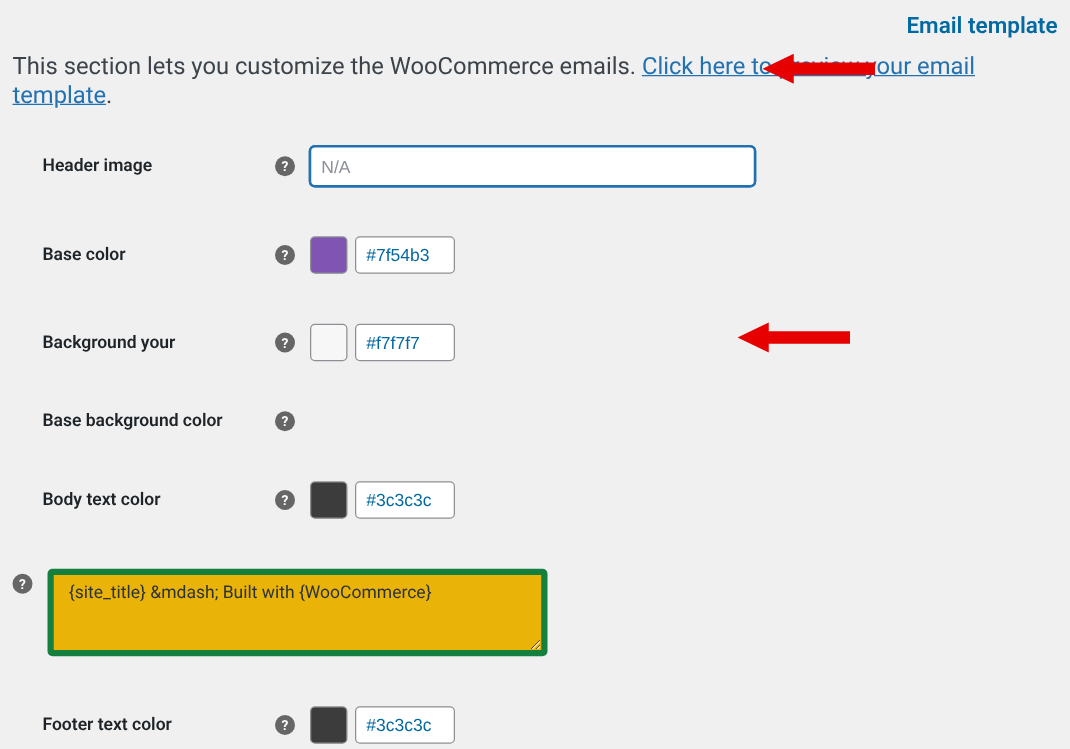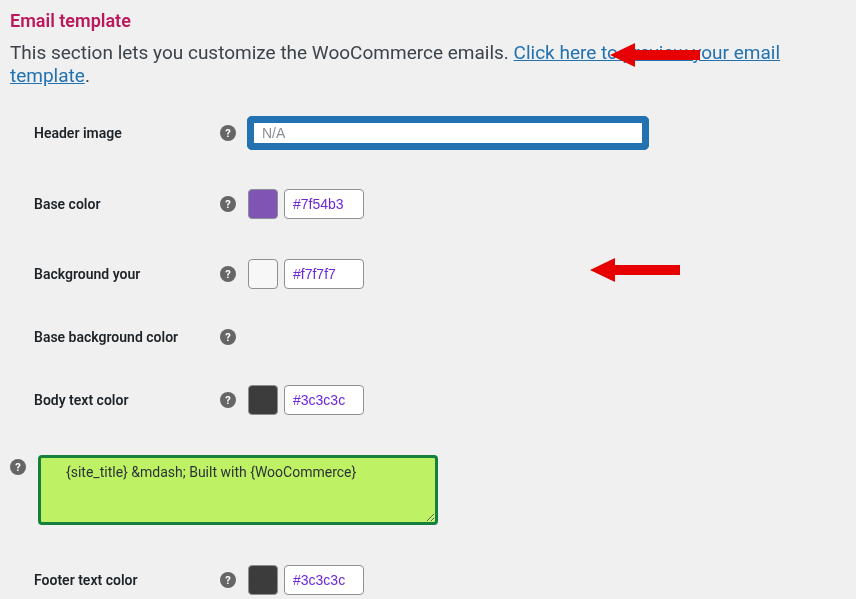--- a/index.html
+++ b/index.html
@@ -12,21 +12,22 @@
       background: #f0f0f1;
       color: #1d2327;
       padding: 10px;
       font-size: 13px;
       width: 856px;
     }
     .section-title {
       font-size: 18px;
       font-weight: 600;
       margin-bottom: 10px;
-      color: #be185d;
+      color: #0369a1;
+      text-align: right;
     }
     .section-desc {
       font-size: 19px;
       color: #3c434a;
       margin-bottom: 30px;
     }
     .section-desc a {
       color: #2271b1;
       text-decoration: underline;
     }
@@ -66,26 +67,26 @@
       font-weight: bold;
       margin-right: 12px;
       flex-shrink: 0;
       cursor: help;
     }
     .field-col {
       display: flex;
       align-items: center;
     }
     .text-input {
-      border: 6px solid #4c1d95;
+      border: 1px solid #4c1d95;
       border-radius: 4px;
       padding: 4px 8px;
       font-size: 14px;
       height: 32px;
-      width: 400px;
+      width: 356px;
       color: #2c3338;
       background: #fff;
     }
     .text-input.focused {
       outline: 1px solid #2271b1;
       border-color: #2271b1;
       box-shadow: 0 0 0 1px #2271b1;
     }
     .text-input::placeholder {
       color: #8c8f94;
@@ -99,32 +100,32 @@
       flex-shrink: 0;
       cursor: pointer;
     }
     .color-input {
       border: 1px solid #8c8f94;
       border-radius: 4px;
       padding: 4px 8px;
       font-size: 14px;
       height: 30px;
       width: 80px;
-      color: #6d28d9;
+      color: #0369a1;
       background: #fff;
     }
     .textarea-input {
-      border: 3px solid #15803d;
-      border-radius: 4px;
-      padding: 6px 25px;
+      border: 5px solid #15803d;
+      border-radius: 4px;
+      padding: 6px 12px;
       font-size: 14px;
       width: 400px;
       height: 70px;
       color: #2c3338;
-      background: #bef264;
+      background: #eab308;
       resize: both;
       font-family: inherit;
     }
     .arrow {
       position: absolute;
       pointer-events: none;
     }
     .container {
       position: relative;
     }

